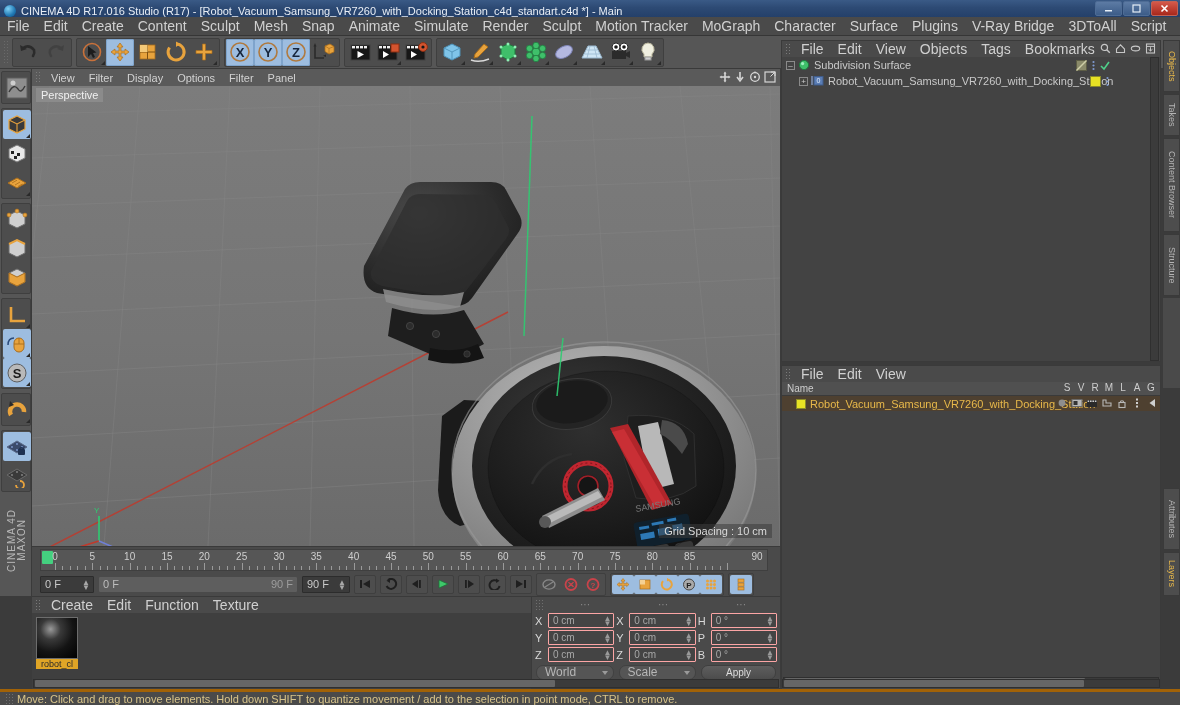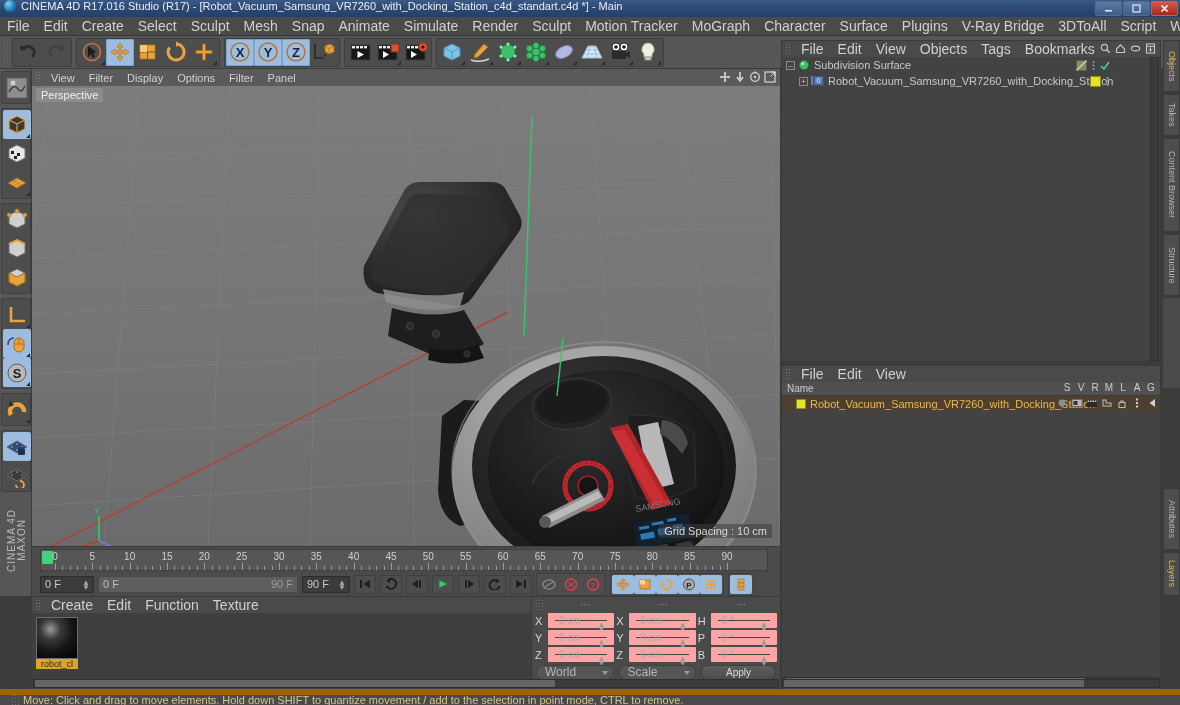--- a/index.html
+++ b/index.html
@@ -10,21 +10,21 @@
     background:#3b3b3b;
     color:#c8c8c8;
     -webkit-font-smoothing: antialiased;
   }
   #app { position:relative; width:1180px; height:705px; }
 
   
   .titlebar {
     position:absolute; left:0; top:0; width:1180px; height:17px;
     background: linear-gradient(#3a5a86, #2d4a74 45%, #24406a);
-    display:flex; align-items:flex-start; padding-left:4px;
+    display:flex; align-items:flex-end; padding-left:4px;
   }
   .tb-icon {
     width:12px;height:12px;border-radius:50%;
     background:radial-gradient(circle at 35% 32%, #7fd0f5, #1f78b4 60%, #0d4f80);
     margin-right:5px; flex:0 0 auto;
   }
   .tb-title { color:#e9eef5; font-size:11px; white-space:nowrap; letter-spacing:0px;}
   .tb-btns { position:absolute; right:2px; top:1px; display:flex; gap:1px; }
   .tb-btn {
     width:27px;height:15px; border:1px solid #4e6c95;
@@ -141,21 +141,21 @@
 
   
   .coordpanel { position:absolute; left:532px; top:596px; width:248px; height:92px;
     background:#4a4a4a; border-top:1px solid #3a3a3a;}
   .cp-head { height:15px; display:flex; align-items:center; color:#8e8e8e; font-size:10px;}
   .cp-head .cgrip { width:8px;height:11px; margin:0 3px;
     background-image:radial-gradient(#6f6f6f 1px, transparent 1px); background-size:3px 3px;}
   .cp-head .ch { flex:1; text-align:center; }
   .cp-row { display:flex; align-items:center; height:17px; padding:0 3px; gap:2px;}
   .cp-lbl { width:11px; color:#d8d8d8; font-size:11px; text-align:left; }
-  .cp-in { flex:1; height:15px; background:#444; border:7px solid #fca5a5;
+  .cp-in { flex:1; height:15px; background:#444; border:1px solid #fca5a5;
     color:#a8a8a8; font-size:10px; padding-left:4px; display:flex;align-items:center;
     position:relative; border-radius:1px;}
   .cp-in .spin { position:absolute; right:2px; top:2px; color:#9a9a9a; font-size:8px; line-height:5px;}
   .cp-foot { display:flex; align-items:center; height:18px; padding:1px 4px; gap:5px; }
   .cp-sel { flex:1; height:15px; background:#555; border:1px solid #414141; border-radius:7px;
     color:#b6b6b6; font-size:12px; padding-left:8px; display:flex;align-items:center; position:relative;}
   .cp-sel .arr { position:absolute; right:5px; top:5px;
     border-left:3px solid transparent;border-right:3px solid transparent;border-top:4px solid #9a9a9a;}
   .cp-apply { width:75px; height:15px; background:linear-gradient(#5e5e5e,#4c4c4c);
     border:1px solid #3f3f3f; border-radius:7px; color:#dcdcdc; font-size:10px;
@@ -196,22 +196,22 @@
   .rtab span { writing-mode:vertical-rl; color:#b4b4b4; font-size:9px; white-space:nowrap; }
   .rtab.active span { color:#e8b84a; }
 
   
   .hscroll { position:absolute; background:#3b3b3b; border:1px solid #2f2f2f; height:9px;}
   .hscroll .thumb { height:7px; background:#666; border-radius:1px;}
   .vscroll { position:absolute; background:#3b3b3b; border:1px solid #2f2f2f; width:9px;}
 
   
   .statusbar { position:absolute; left:0; bottom:0; width:1180px; height:16px;
-    background:#4a4a4a; border-top:6px solid #a16207; display:flex; align-items:center;
-    padding-left:11px; gap:4px;}
+    background:#4a4a4a; border-top:3px solid #a16207; display:flex; align-items:center;
+    padding-left:5px; gap:4px;}
   .sb-grip { width:8px;height:12px;
     background-image:radial-gradient(#6f6f6f 1px, transparent 1px); background-size:3px 3px;}
   .sb-text { color:#d8c48a; font-size:11px; white-space:nowrap;}
 
   
   svg { display:block; }
 </style>
 </head>
 <body>
 
@@ -236,21 +236,21 @@
             <path d="M1.5 1.5 L7.5 7.5 M7.5 1.5 L1.5 7.5" stroke="#fff" stroke-width="1.6"></path>
           </svg>
         </div>
     </div>
   </div>
 
   <div class="menubar">
     <div class="menu-item">File</div>
     <div class="menu-item">Edit</div>
     <div class="menu-item">Create</div>
-    <div class="menu-item">Select</div>
+    <div class="menu-item">Content</div>
     <div class="menu-item">Sculpt</div>
     <div class="menu-item">Mesh</div>
     <div class="menu-item">Snap</div>
     <div class="menu-item">Animate</div>
     <div class="menu-item">Simulate</div>
     <div class="menu-item">Render</div>
     <div class="menu-item">Sculpt</div>
     <div class="menu-item">Motion Tracker</div>
     <div class="menu-item">MoGraph</div>
     <div class="menu-item">Character</div>
@@ -868,21 +868,21 @@
           <div class="tl-num" style="left: 312.667px;">40</div>
           <div class="tl-num" style="left: 350px;">45</div>
           <div class="tl-num" style="left: 387.333px;">50</div>
           <div class="tl-num" style="left: 424.667px;">55</div>
           <div class="tl-num" style="left: 462px;">60</div>
           <div class="tl-num" style="left: 499.333px;">65</div>
           <div class="tl-num" style="left: 536.667px;">70</div>
           <div class="tl-num" style="left: 574px;">75</div>
           <div class="tl-num" style="left: 611.333px;">80</div>
           <div class="tl-num" style="left: 648.667px;">85</div>
-          <div class="tl-num" style="left: 686px;">90</div>
+          <div class="tl-num" style="left: 716px;">90</div>
         </div>
     </div>
     <div class="tl-row2">
       <div class="numfield" style="width:54px">
         <span>0 F</span>
         <span class="spin">▲<br>▼</span>
       </div>
       <div class="tl-range" style="width:200px">
         <span style="color:#bdbdbd">0 F</span>
         <span style="color:#9d9d9d">90 F</span>

